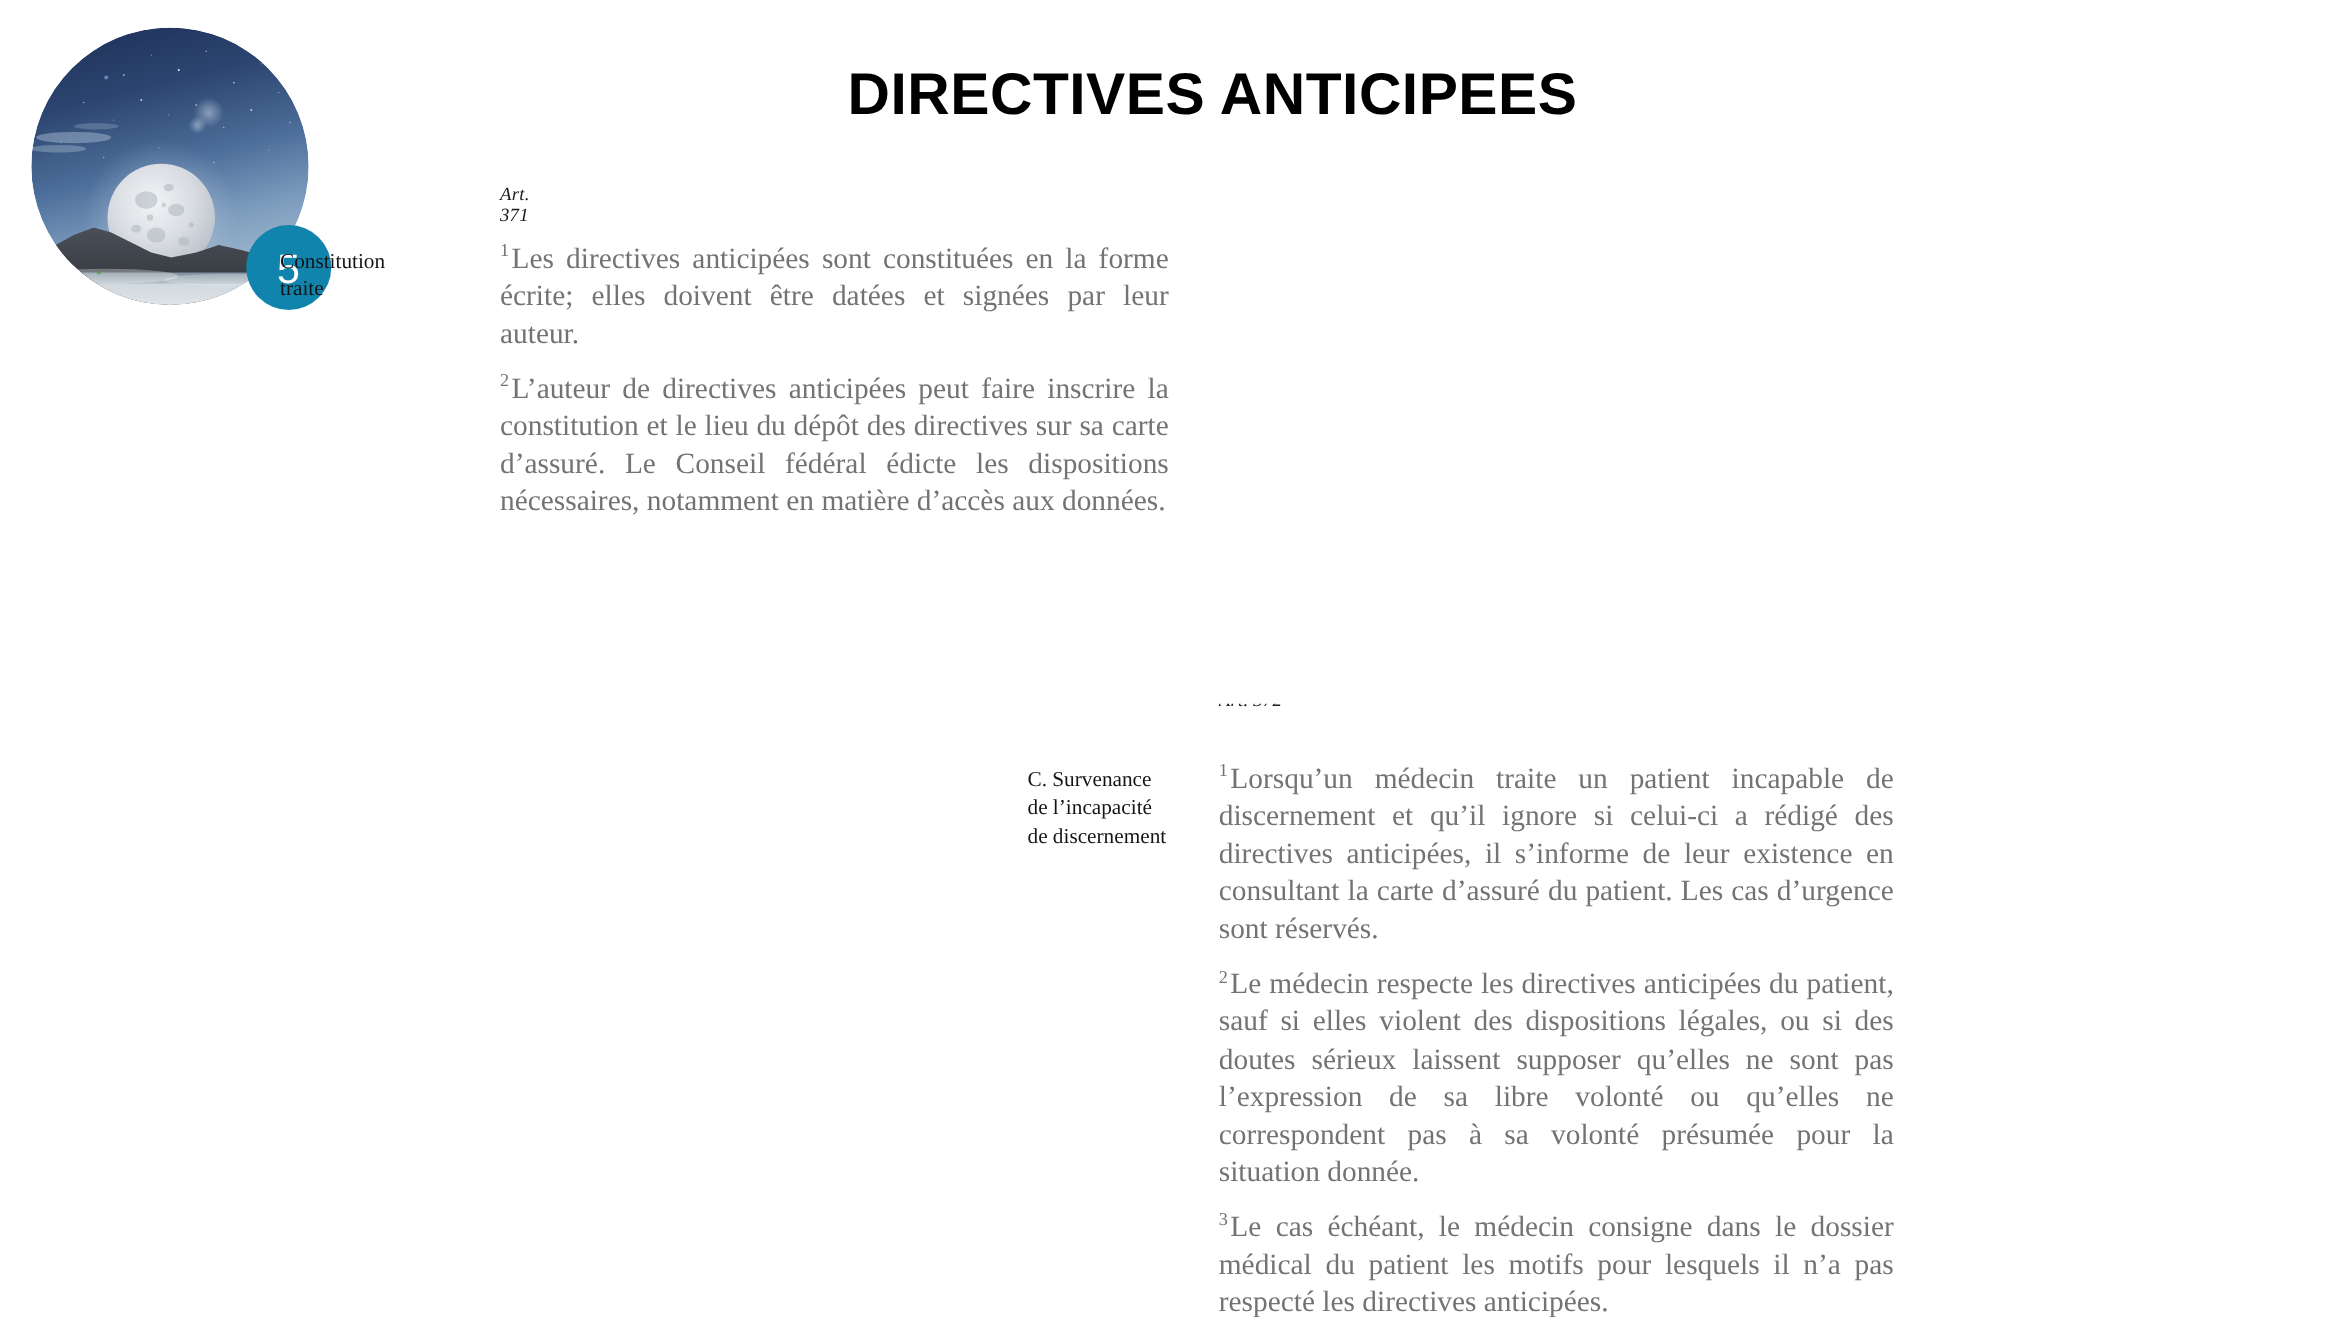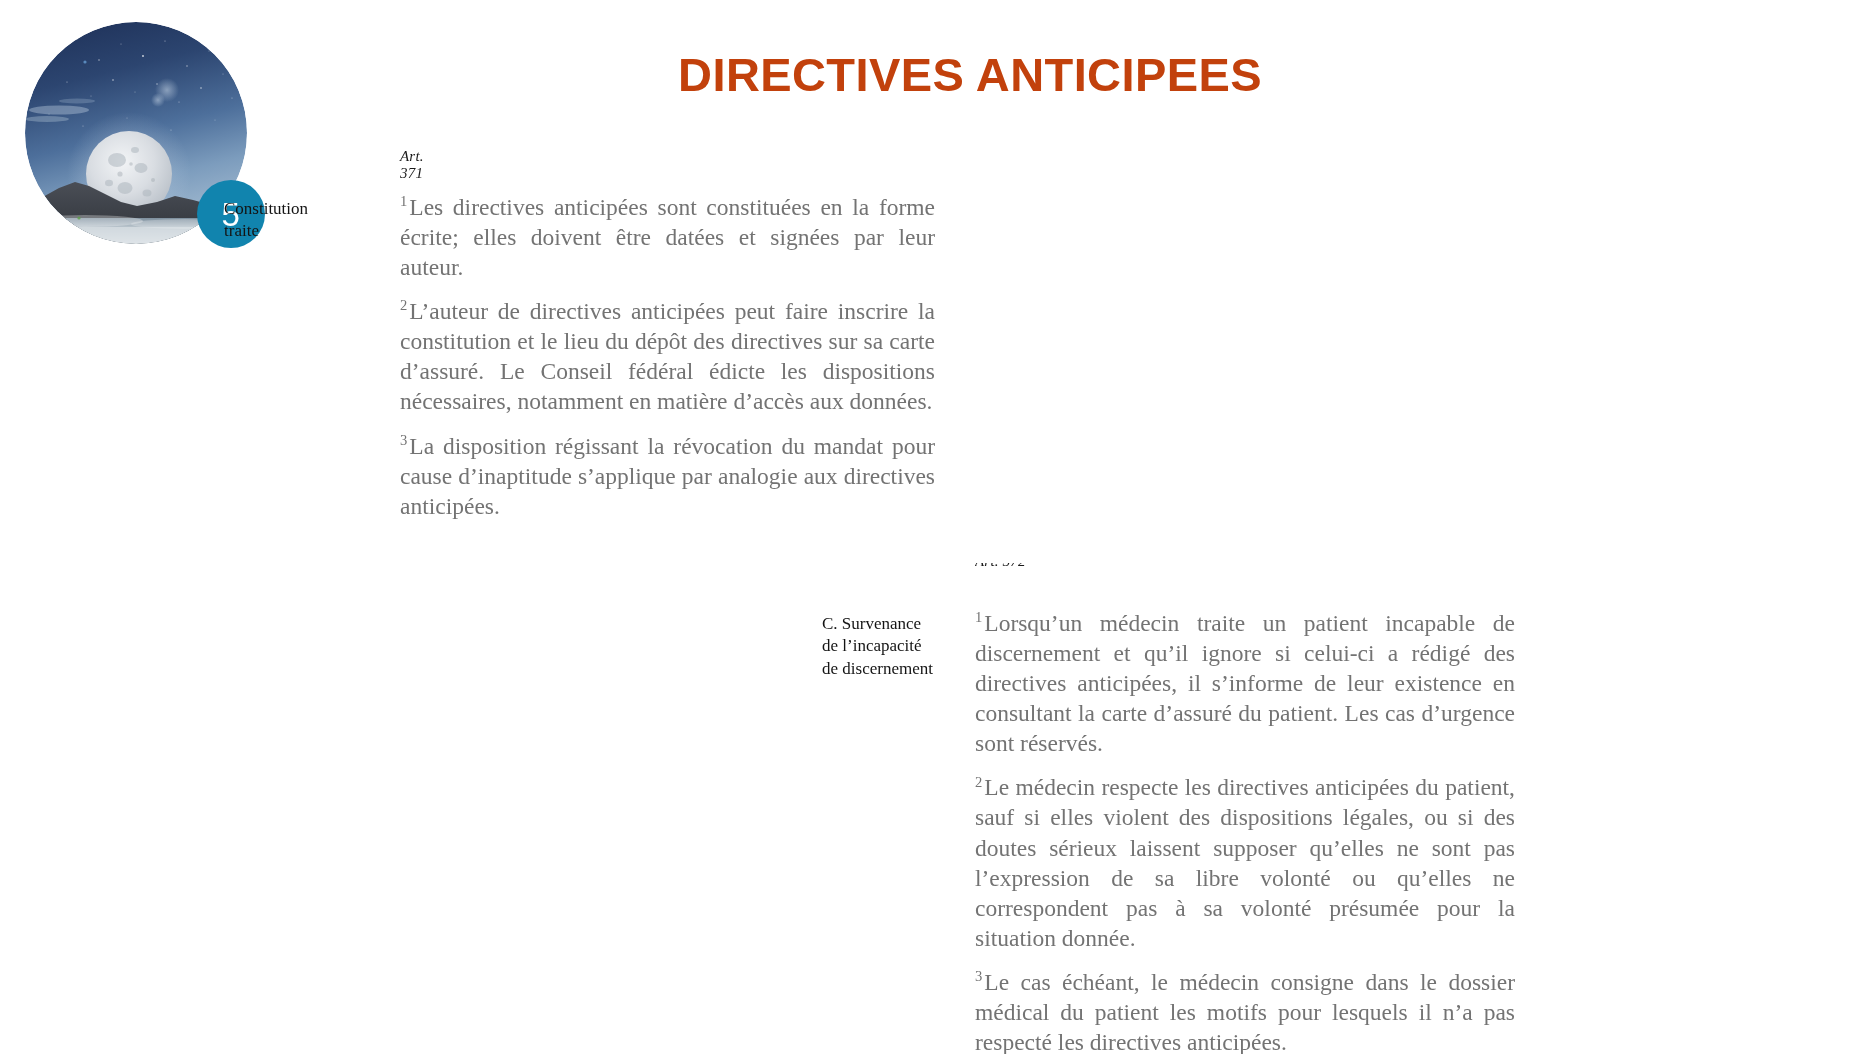--- a/index.html
+++ b/index.html
@@ -57,21 +57,21 @@
   
   .slide-title {
     position: absolute;
     left: 420px;
     top: 47px;
     width: 1100px;
     text-align: center;
     font-family: "Liberation Sans", sans-serif;
     font-size: 47px;
     font-weight: bold;
-    color: #c2410c;
+    color: #000000;
     letter-spacing: 0.4px;
     white-space: nowrap;
   }
 
   
   .art-block { position: absolute; }
   .art-heading {
     font-family: "Liberation Serif", serif;
     font-style: italic;
     font-size: 15px;
@@ -244,23 +244,20 @@
       <div>traite</div>
     </div>
 
     <div id="art371-body">
       <p class="para">
         <sup>1</sup><span>Les directives anticipées sont constituées en la forme écrite; elles doivent être datées et signées par leur auteur.</span>
       </p>
       <p class="para">
         <sup>2</sup><span>L’auteur de directives anticipées peut faire inscrire la constitution et le lieu du dépôt des directives sur sa carte d’assuré. Le Conseil fédéral édicte les dispositions nécessaires, notamment en matière d’accès aux données.</span>
       </p>
-      <p class="para">
-        <sup>3</sup><span>La disposition régissant la révocation du mandat pour cause d’inaptitude s’applique par analogie aux directives anticipées.</span>
-      </p>
     </div>
   </div>
 
   <div class="art-block" id="art372-group">
 
     <div id="art372-heading-clip">
       <span class="art-heading">Art. 372</span>
     </div>
 
     <div class="margin-note" id="art372-note">

